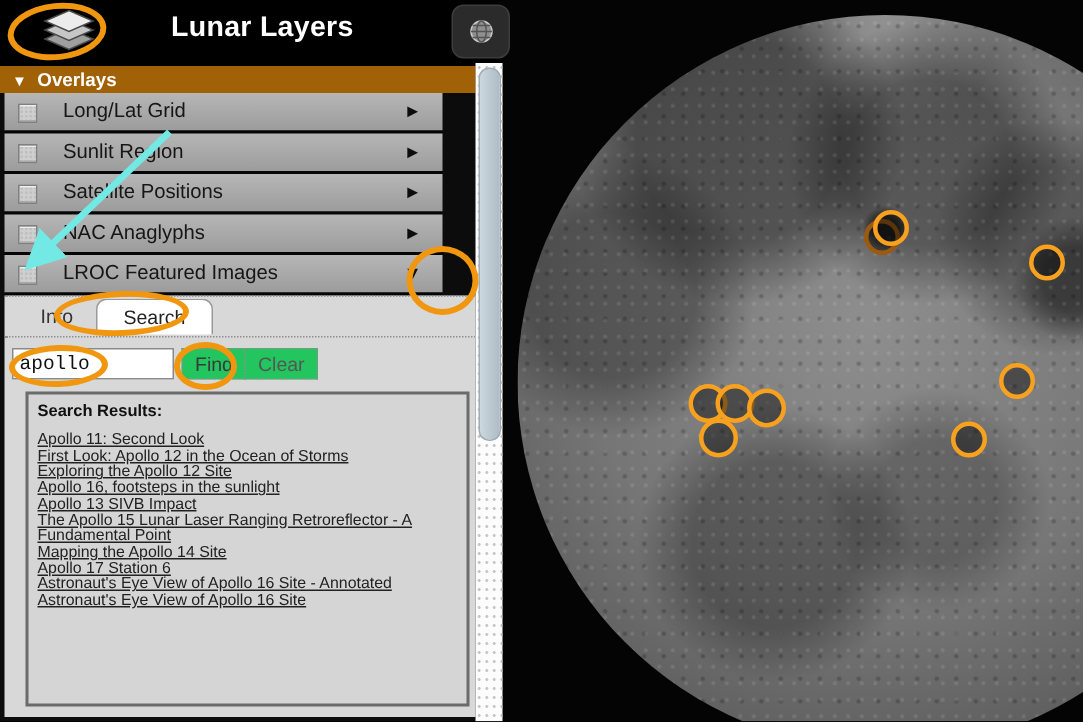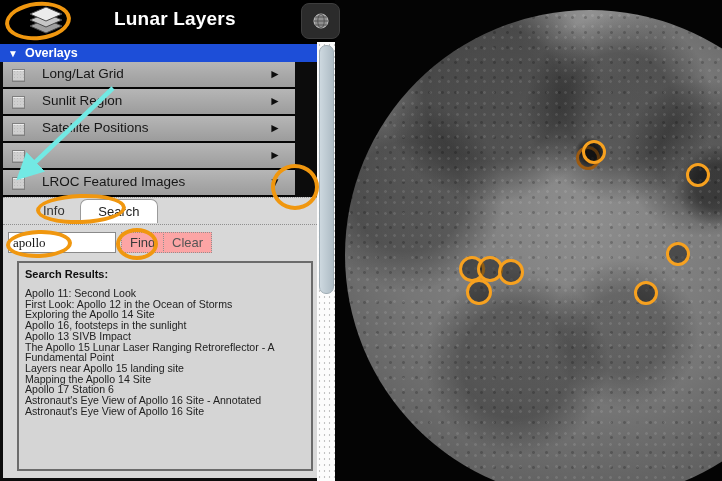--- a/index.html
+++ b/index.html
@@ -6,51 +6,51 @@
   #app{position:relative;width:722px;height:481px;overflow:hidden;
        font-family:"Liberation Sans",sans-serif;background:#000;}
 
   
   #sidebar{position:absolute;left:0;top:0;width:335px;height:481px;background:#0c0c0c;}
   .header{position:absolute;left:0;top:0;width:335px;height:44px;background:#000;}
   .layers-icon{position:absolute;left:28px;top:5px;}
   .app-title{position:absolute;left:114px;top:8px;color:#fff;font-size:19px;font-weight:bold;letter-spacing:.2px;}
   .globe-btn{position:absolute;left:301px;top:3px;width:37px;height:34px;background:#2b2b2b;
              border:1px solid #3d3d3d;border-radius:8px;display:flex;align-items:center;justify-content:center;}
-  .overlays-bar{position:absolute;left:0;top:44px;width:317px;height:18px;background:#1d4ed8;
+  .overlays-bar{position:absolute;left:0;top:44px;width:317px;height:18px;background:#a16207;
                 color:#fff;font-size:12.5px;font-weight:bold;line-height:18px;}
   .overlays-bar .tri{display:inline-block;margin:0 7px 0 8px;font-size:10px;}
   #rows{position:absolute;left:3px;top:62px;width:292px;}
   .row{position:relative;height:25px;border-bottom:2px solid #050505;
        background:linear-gradient(#b6b6b6,#9c9c9c);}
   .checkbox{position:absolute;left:9px;top:7px;width:11px;height:11px;background:#cfcfcf;
             border:1px solid #808080;box-shadow:inset 0 1px 0 #eee,inset 0 -1px 0 #aaa;
             background-image:radial-gradient(#bdbdbd .7px,transparent 1px);background-size:3px 3px;}
   .row-label{position:absolute;left:39px;top:4px;font-size:13.5px;color:#161616;}
   .expander{position:absolute;right:14px;top:5px;font-size:12px;color:#0d0d0d;}
 
   
   #panel{position:absolute;left:3px;top:197px;width:314px;height:280px;background:#d8d8d8;
          border-top:1px dotted #9a9a9a;font-size:13px;}
-  .tabstrip{position:relative;height:26px;border-bottom:1px dotted #8f8f8f;padding-left:28px;}
+  .tabstrip{position:relative;height:26px;border-bottom:1px dotted #8f8f8f;padding-left:12px;}
   .tab{display:inline-block;padding:5px 12px 4px;color:#333;}
   .tab.active{background:#fff;border:1px solid #9a9a9a;border-bottom:none;
               border-radius:7px 7px 0 0;padding:4px 17px;position:relative;top:1px;color:#222;}
   .search-row{position:relative;height:34px;}
   .search-input{position:absolute;left:5px;top:7px;width:98px;height:17px;border:1px solid #8a8a8a;
-                background:#fff;font-family:Liberation Serif, serif;font-size:13px;padding:1px 4px;color:#111;}
-  .btn{position:absolute;top:7px;height:21px;background:#fca5a5;border:1px dotted #909090;
+                background:#fff;font-family:Liberation Mono, monospace;font-size:13px;padding:1px 4px;color:#111;}
+  .btn{position:absolute;top:7px;height:21px;background:#22c55e;border:1px dotted #909090;
        font-family:"Liberation Sans",sans-serif;font-size:13px;color:#3a3a3a;padding:0 8px;}
   .btn.find{left:118px;}
   .btn.clear{left:160px;color:#565656;}
   .results-box{margin:2px 4px 0 14px;border:2px solid #6b6b6b;background:#d5d5d5;
                padding:4px 6px 6px;height:196px;}
   .results-heading{font-size:11px;font-weight:bold;color:#101010;margin:1px 0 8px;}
   .result-link{display:block;font-size:10.6px;line-height:10.7px;color:#222;
-               cursor:pointer;}
+               text-decoration:underline;cursor:pointer;}
 
   
   #scrollbar{position:absolute;left:317px;top:42px;width:18px;height:439px;background:#fcfcfc;
              background-image:radial-gradient(#c3c3c3 .8px,transparent 1.1px);background-size:5px 6px;}
   #scroll-thumb{position:absolute;left:2px;top:3px;width:13px;height:247px;border-radius:7px;
                 background:linear-gradient(90deg,#cdd8df,#aebcc5);border:1px solid #9facb4;}
 
   
   #map{position:absolute;left:335px;top:0;width:387px;height:481px;background:#040404;overflow:hidden;}
   #moon{position:absolute;left:10px;top:10px;width:490px;height:490px;border-radius:50%;
@@ -131,20 +131,21 @@
           <span class="row-label">Sunlit Region</span>
           <span class="expander">►</span>
         </div>
         <div class="row">
           <span class="checkbox"></span>
           <span class="row-label">Satellite Positions</span>
           <span class="expander">►</span>
         </div>
         <div class="row">
           <span class="checkbox"></span>
+          <span class="row-label">NAC Anaglyphs</span>
           <span class="expander">►</span>
         </div>
         <div class="row">
           <span class="checkbox"></span>
           <span class="row-label">LROC Featured Images</span>
           <span class="expander">▼</span>
         </div>
       </div>
 
     <div id="panel">
@@ -155,25 +156,24 @@
       <div class="search-row">
         <input class="search-input" type="text" value="apollo" style="">
         <button class="btn find">Find</button>
         <button class="btn clear">Clear</button>
       </div>
       <div class="results-box">
         <div class="results-heading">Search Results:</div>
         <div id="result-links">
             <a class="result-link">Apollo 11: Second Look</a>
             <a class="result-link">First Look: Apollo 12 in the Ocean of Storms</a>
-            <a class="result-link">Exploring the Apollo 14 Site</a>
+            <a class="result-link">Exploring the Apollo 12 Site</a>
             <a class="result-link">Apollo 16, footsteps in the sunlight</a>
             <a class="result-link">Apollo 13 SIVB Impact</a>
             <a class="result-link">The Apollo 15 Lunar Laser Ranging Retroreflector - A Fundamental Point</a>
-            <a class="result-link">Layers near Apollo 15 landing site</a>
             <a class="result-link">Mapping the Apollo 14 Site</a>
             <a class="result-link">Apollo 17 Station 6</a>
             <a class="result-link">Astronaut's Eye View of Apollo 16 Site - Annotated</a>
             <a class="result-link">Astronaut's Eye View of Apollo 16 Site</a>
           </div>
       </div>
     </div>
 
     <div id="scrollbar">
       <div id="scroll-thumb"></div>

